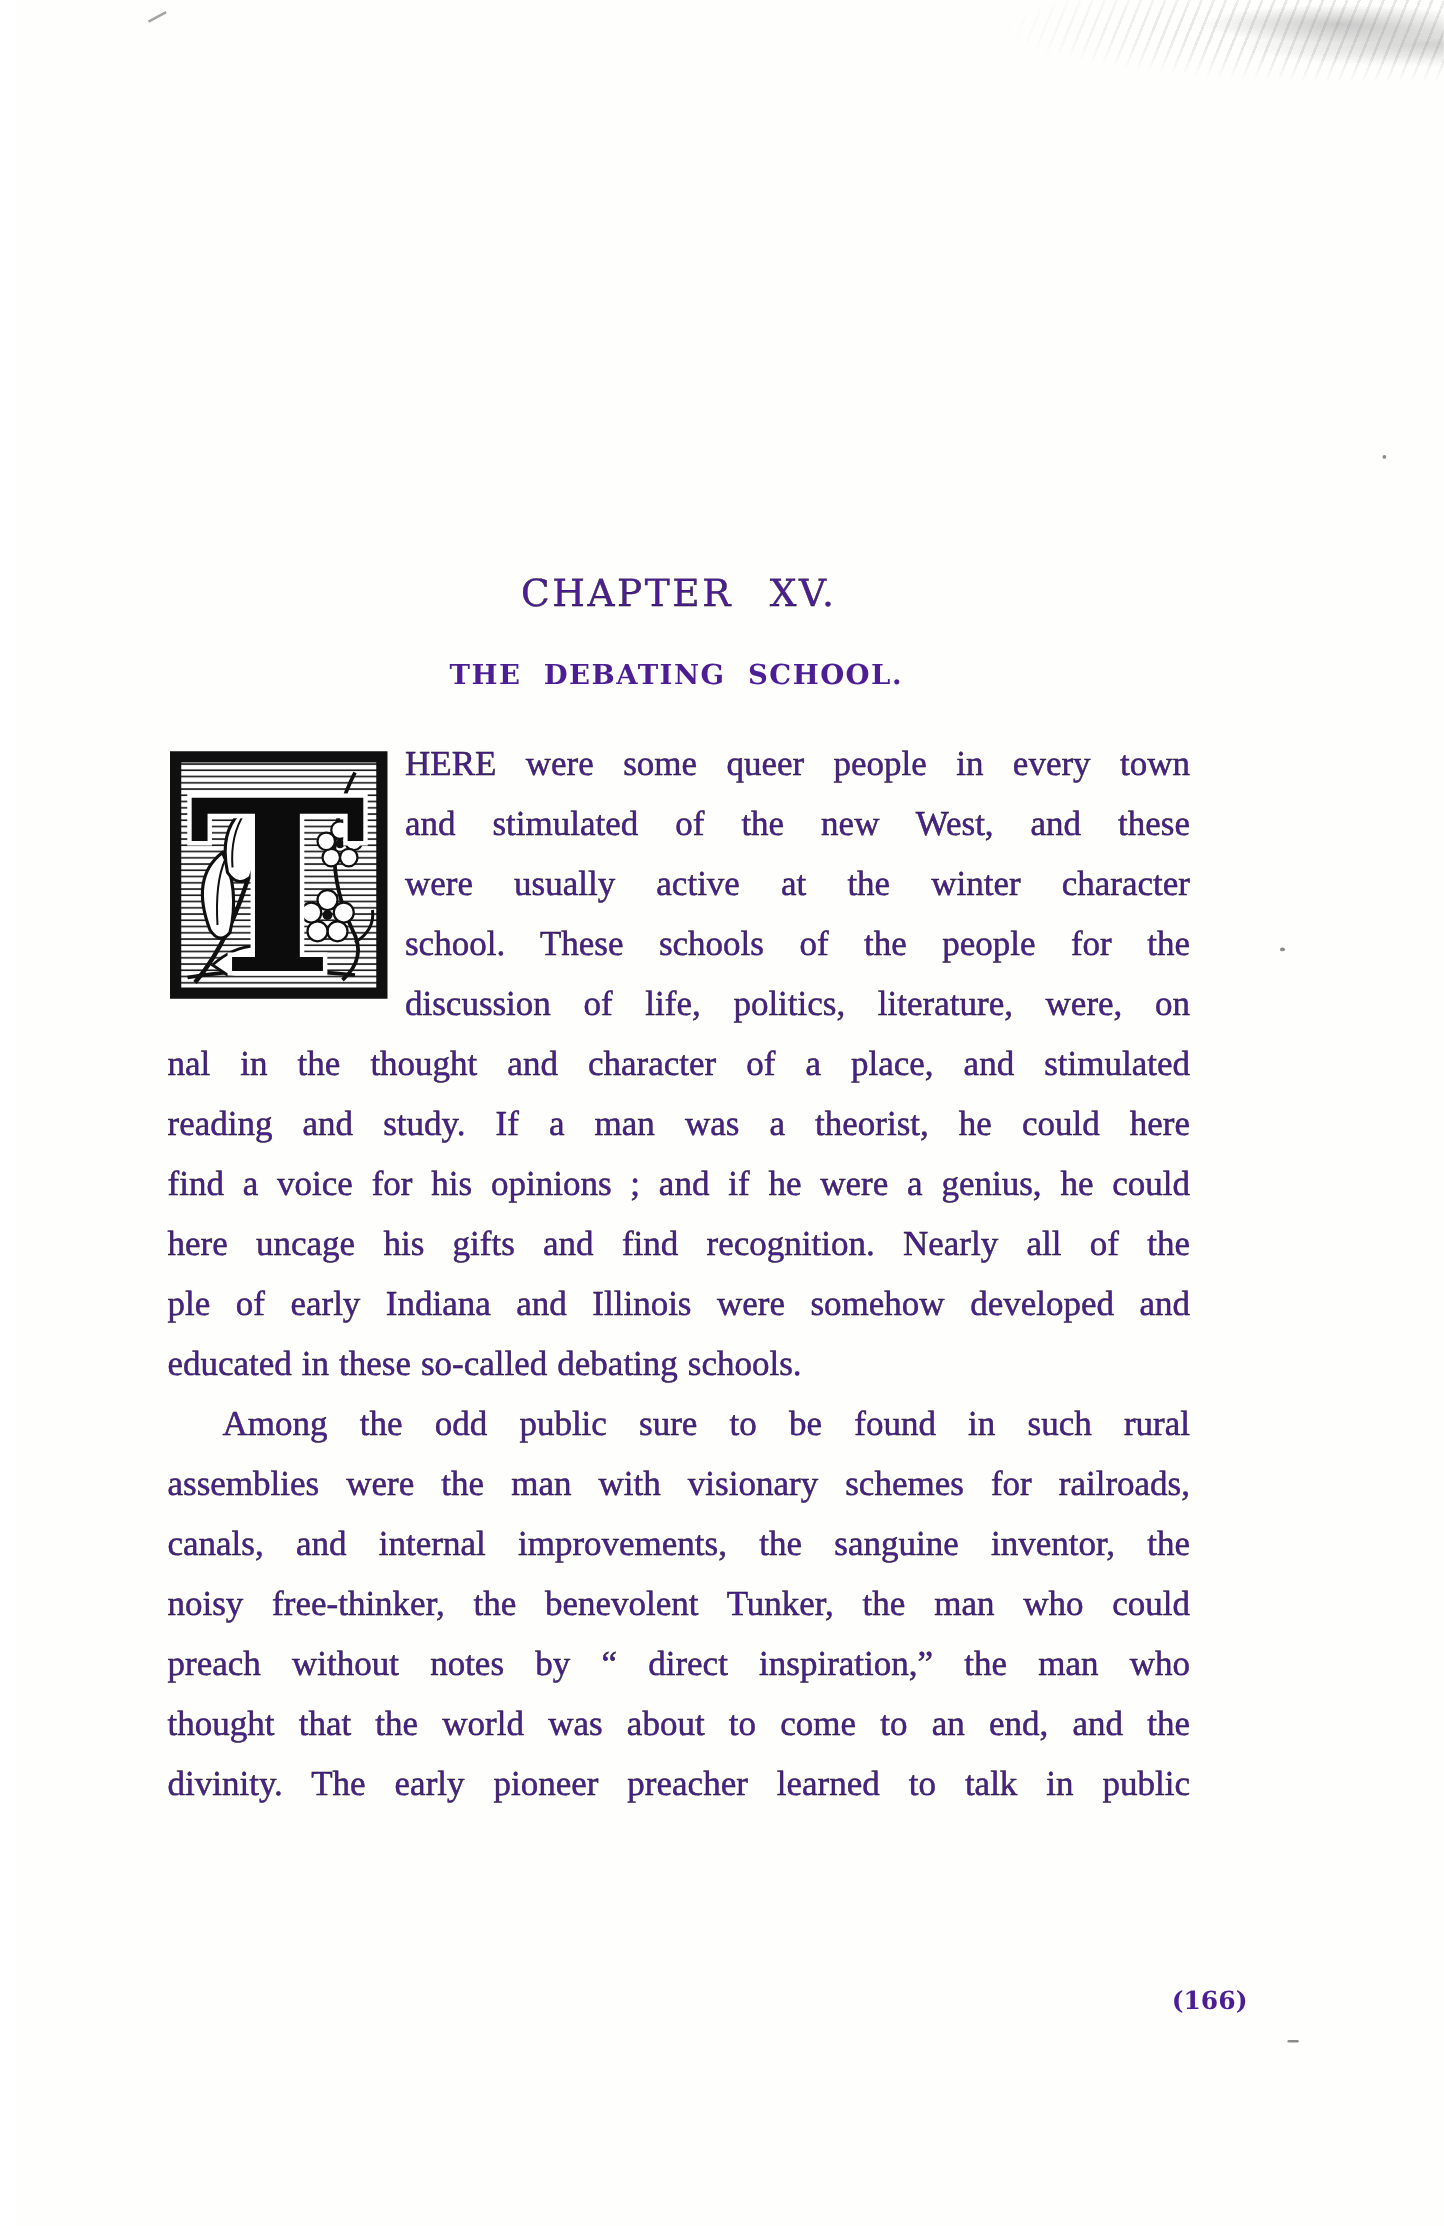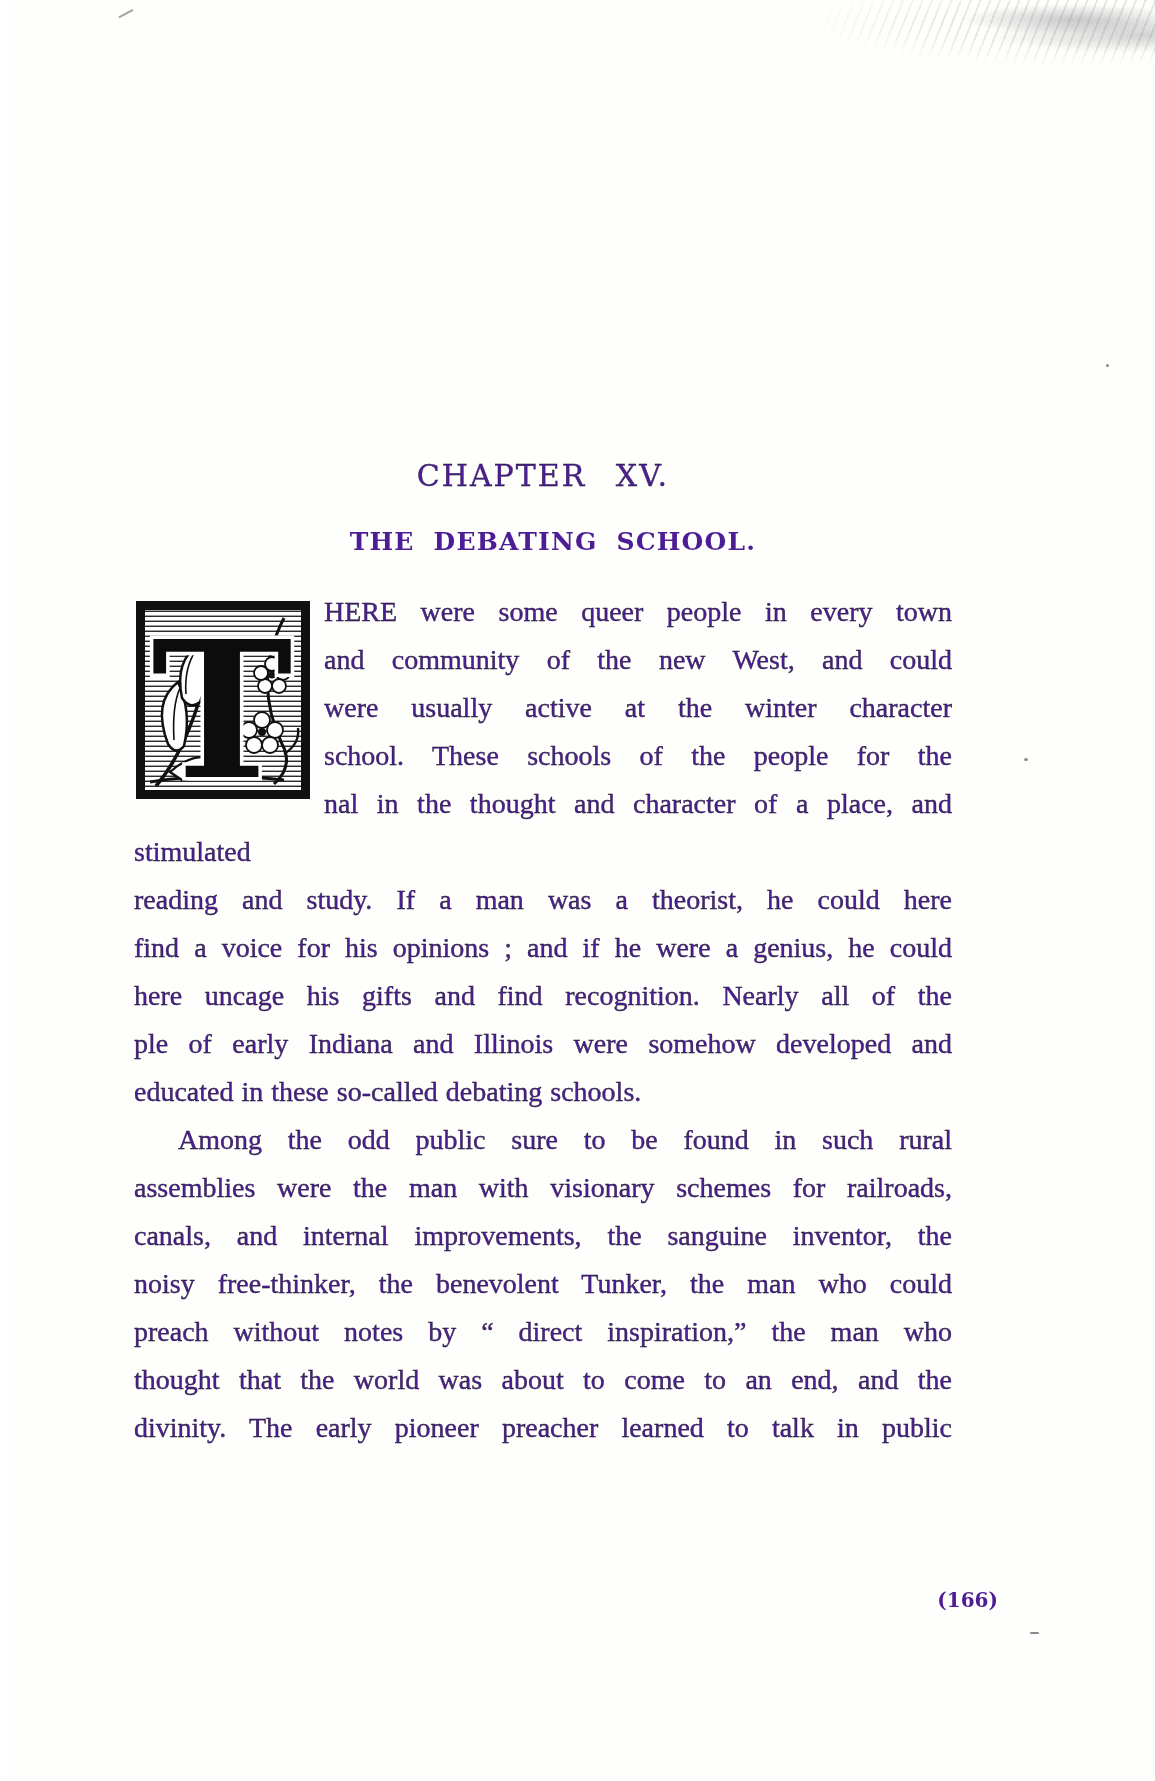--- a/index.html
+++ b/index.html
@@ -36,24 +36,24 @@
 
   
   .chapter-heading {
     position:absolute; left:122px; top:458px; width:818px;
     text-align:center;
     font-family:"DejaVu Serif", serif;
     font-size:30px; letter-spacing:2px; word-spacing:18px;
     -webkit-text-stroke:.3px #161616;
   }
   .section-heading {
-    position:absolute; left:132px; top:527px; width:818px;
+    position:absolute; left:120px; top:527px; width:818px;
     text-align:center;
     font-family:"DejaVu Serif", serif;
-    font-size:25px; letter-spacing:1.2px; word-spacing:9px;
+    font-size:22px; letter-spacing:1.2px; word-spacing:9px;
     font-weight:bold;
   }
 
   
   .body-text {
     position:absolute; left:122px; top:588px; width:818px;
     font-size:28px; line-height:48px;
     word-spacing:1px;
     -webkit-text-stroke:.35px #161616;
   }
@@ -130,23 +130,24 @@
             <circle cx="115" cy="136" r="8"></circle>
         </g>
         <circle cx="128" cy="138" r="4" fill="#101010"></circle>
         <path d="M150,160 Q166,150 164,134" stroke="#101010" stroke-width="2.4" fill="none"></path>
 
         <text x="88" y="183" text-anchor="middle" font-family="'DejaVu Serif', serif" font-size="190" font-weight="bold" fill="#0c0c0c" stroke="#ffffff" stroke-width="7" paint-order="stroke">T</text>
       </svg>
     </div>
 
     <div class="line">HERE were some queer people in every town</div>
-    <div class="line">and community of the new West, and could</div>
+    <div class="line">and stimulated of the new West, and these</div>
     <div class="line">were usually active at the winter character</div>
     <div class="line">school. These schools of the people for the</div>
+    <div class="line">discussion of life, politics, literature, were, on</div>
     <div class="line">nal in the thought and character of a place, and stimulated</div>
     <div class="line">reading and study. If a man was a theorist, he could here</div>
     <div class="line">find a voice for his opinions ; and if he were a genius, he could</div>
     <div class="line">here uncage his gifts and find recognition. Nearly all of the</div>
     <div class="line">ple of early Indiana and Illinois were somehow developed and</div>
     <div class="line flush-left">educated in these so-called debating schools.</div>
 
     <div class="line indent">Among the odd public sure to be found in such rural</div>
     <div class="line">assemblies were the man with visionary schemes for railroads,</div>
     <div class="line">canals, and internal improvements, the sanguine inventor, the</div>

